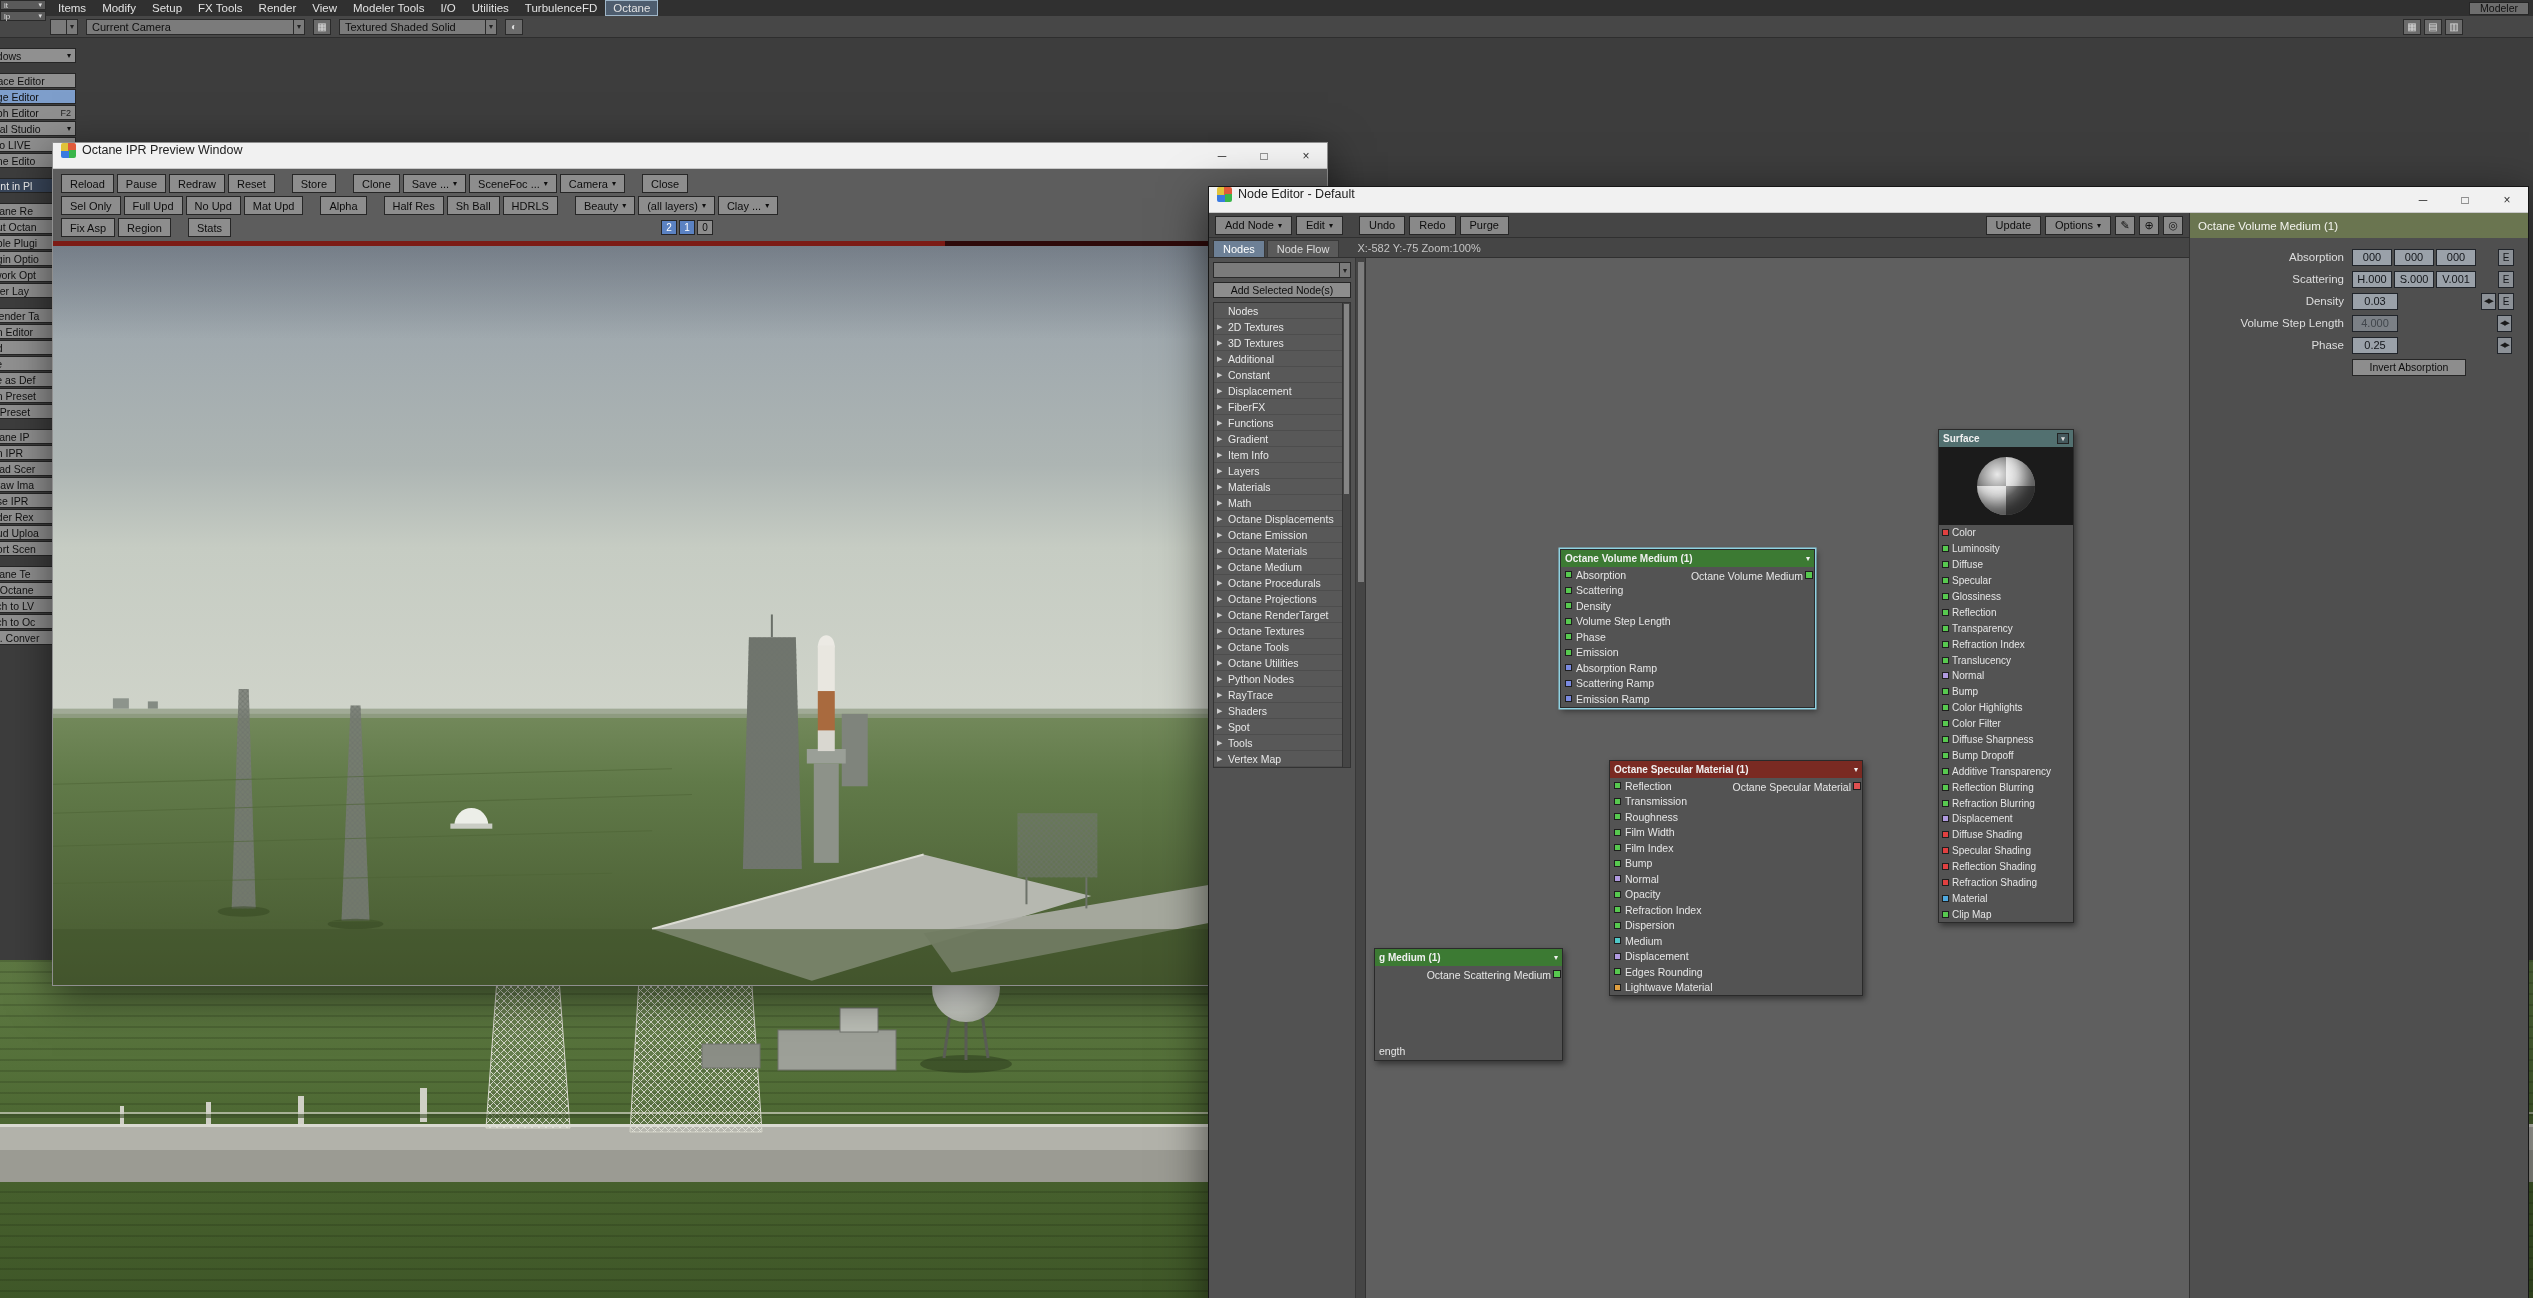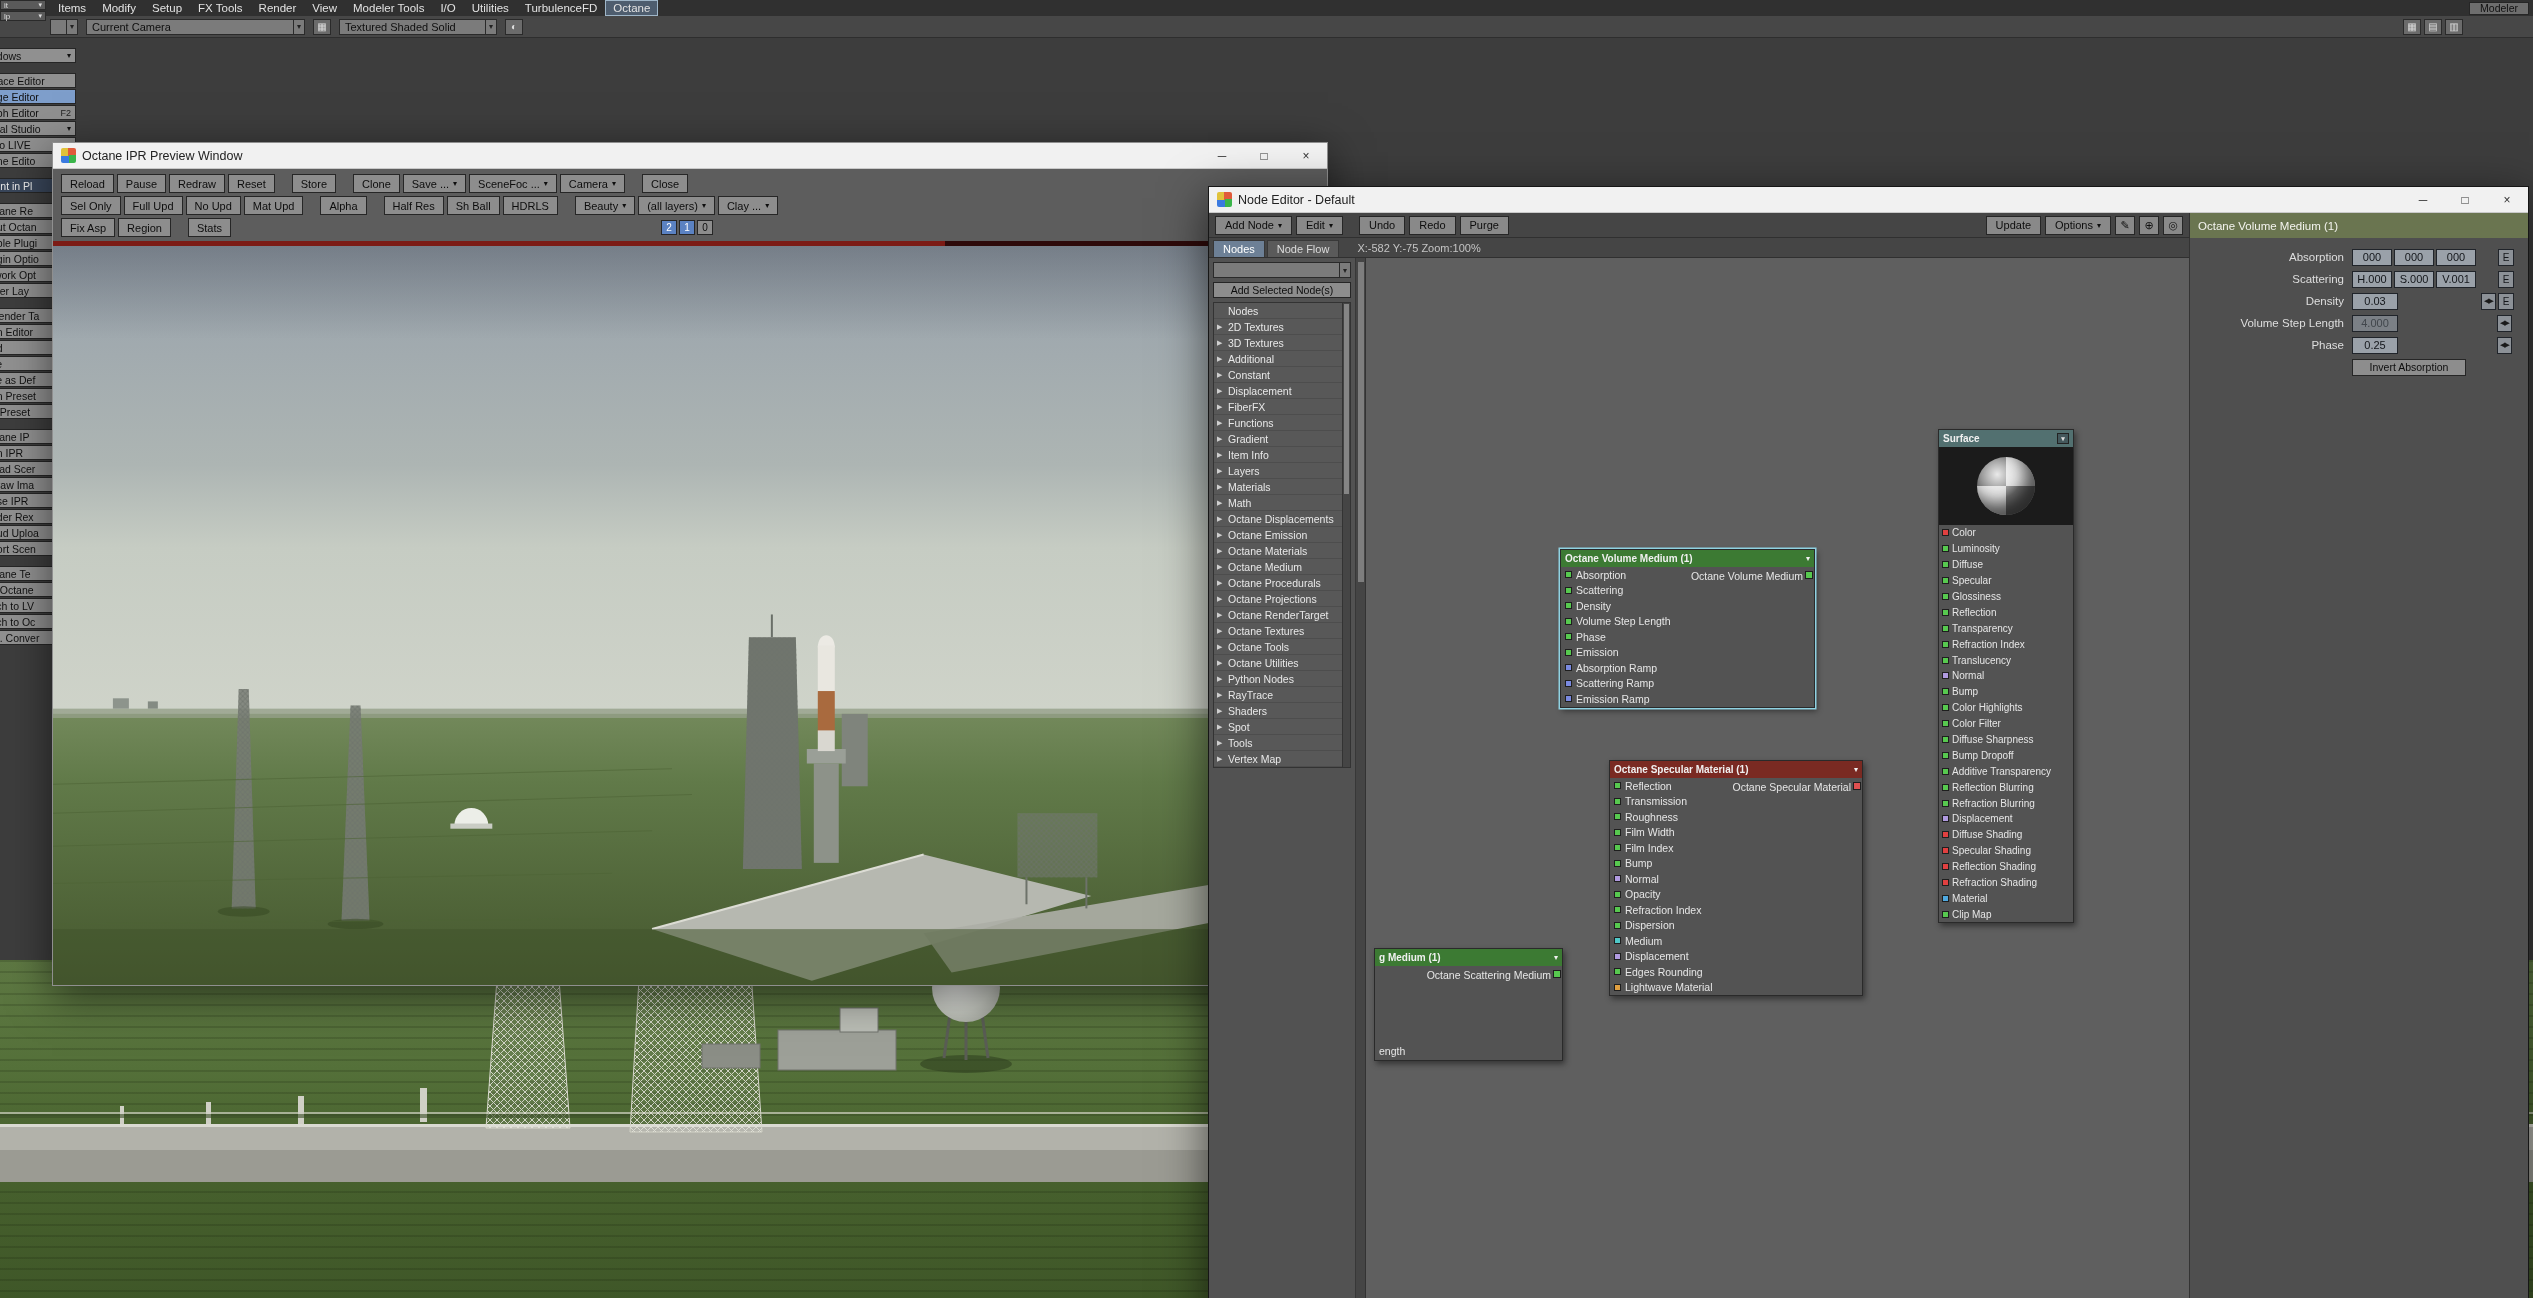--- a/index.html
+++ b/index.html
@@ -50,21 +50,21 @@
   .sb { height:15px; margin-bottom:1px; background:#909090; border:1px solid #262626; color:#101010;
         font-size:10.5px; display:flex; align-items:center; padding:0 4px; white-space:nowrap; overflow:hidden; }
   .sb .key { margin-left:auto; font-size:9px; color:#222; }
   .sb .arr { margin-left:auto; font-size:8px; display:none; }
   .sb.arrow .arr { display:block; }
   .sb.selected { background:#7e9ecb; }
   .sb.dark { background:#39465a; color:#e8e8e8; }
   .sb.gap { margin-top:9px; }
 
   
-  .wtitle { height:26px; background:#f1f1f1; display:flex; align-items:center; padding-left:8px; gap:6px;
+  .wtitle { height:26px; background:#f1f1f1; display:flex; padding-left:8px; gap:6px;
             flex:none; border-bottom:1px solid #c9c9c9; }
   .wtitle .ttext { font-size:12.5px; color:#222; }
   .wico { width:15px; height:15px; border-radius:2px; flex:none;
           background:conic-gradient(#e05a3a 0 25%, #3ab54a 0 50%, #3a7ae0 0 75%, #e0c23a 0); }
   .wbtns { margin-left:auto; display:flex; height:100%; }
   .wbtn { width:42px; display:flex; align-items:center; justify-content:center; font-size:12px; color:#333; }
 
   
   #ipr { position:absolute; left:52px; top:142px; width:1276px; height:844px; z-index:10; background:#5d5d5d;
          border:1px solid #8f8f8f; box-shadow:0 10px 40px rgba(0,0,0,.55); display:flex; flex-direction:column; }

